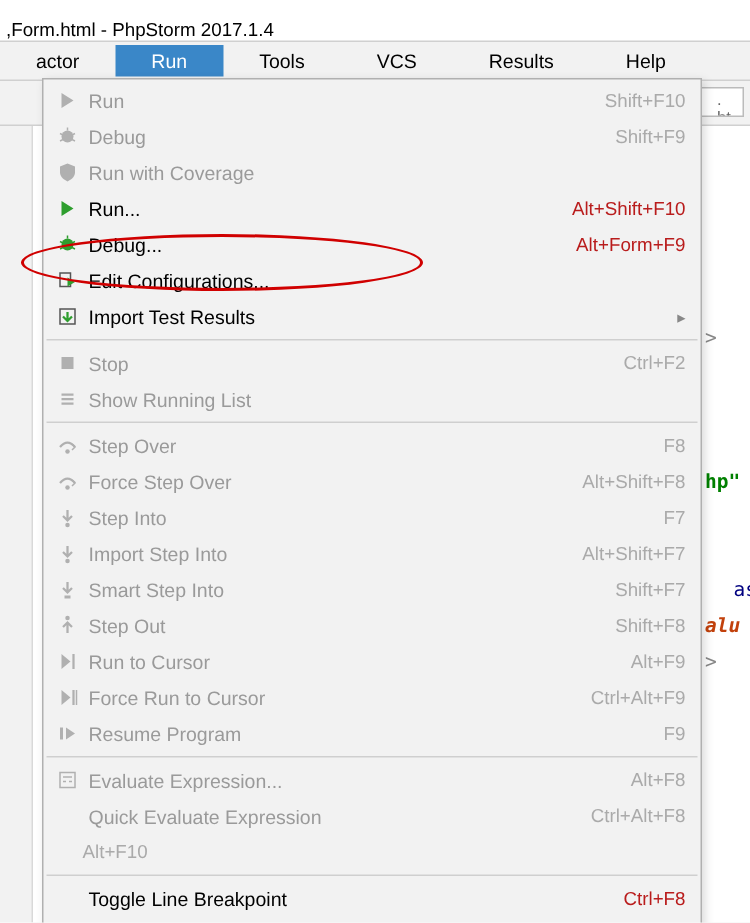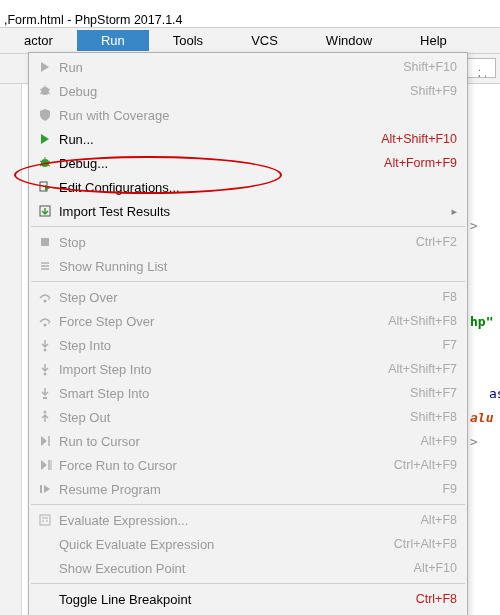--- a/index.html
+++ b/index.html
@@ -131,21 +131,21 @@
 
 <div class="titlebar">
   <span>,Form.html - PhpStorm 2017.1.4</span>
 </div>
 
 <div class="menubar">
   <span>actor</span>
   <span class="active">Run</span>
   <span>Tools</span>
   <span>VCS</span>
-  <span>Window</span>
+  <span>Results</span>
   <span>Help</span>
 </div>
 
 <div class="toolbar-strip">
   <div class="combo">. ht</div>
 </div>
 
 <div class="left-gutter"></div>
 
 <div class="code-bg">
@@ -362,21 +362,20 @@
       <span class="lbl">Evaluate Expression...</span>
       <span class="sc">Alt+F8</span>
     </div>
     <div class="item disabled">
       <span class="ic"></span>
       <span class="lbl">Quick Evaluate Expression</span>
       <span class="sc">Ctrl+Alt+F8</span>
     </div>
     <div class="item disabled">
       <span class="ic"></span>
-      <span class="lbl">Show Execution Point</span>
       <span class="sc">Alt+F10</span>
     </div>
     <div class="sep"></div>
     <div class="item">
       <span class="ic"></span>
       <span class="lbl">Toggle Line Breakpoint</span>
       <span class="sc">Ctrl+F8</span>
     </div>
     <div class="item">
       <span class="ic"></span>

